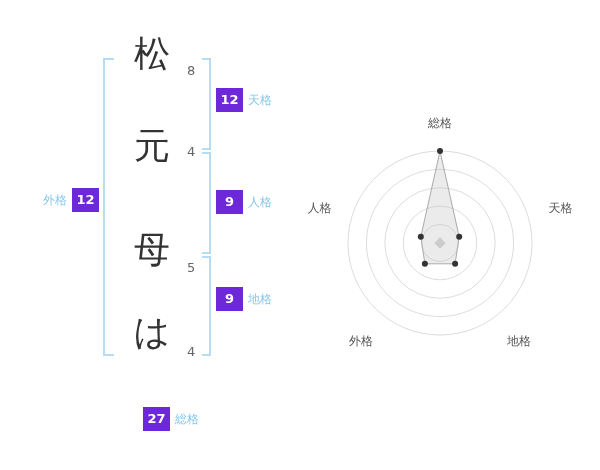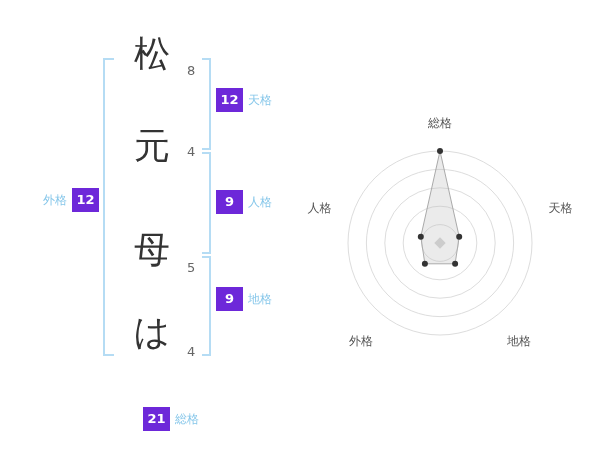--- a/index.html
+++ b/index.html
@@ -46,21 +46,21 @@
   </div>
   <div class="kaku-row" style="left:216px;top:190px">
     <span class="badge">9</span>
     <span class="kaku-label">人格</span>
   </div>
   <div class="kaku-row" style="left:216px;top:287px">
     <span class="badge">9</span>
     <span class="kaku-label">地格</span>
   </div>
   <div class="kaku-row" style="left:143px;top:407px">
-    <span class="badge">21</span>
+    <span class="badge">27</span>
     <span class="kaku-label">総格</span>
   </div>
   <div class="kaku-row" style="left:43px;top:188px">
     <span class="kaku-label" style="margin-left:0">外格</span>
     <span class="badge">12</span>
   </div>
 
   <svg class="radar-svg" width="300" height="270" viewBox="0 0 300 270">
       <circle cx="140" cy="138" r="18.4" fill="none" stroke="#dddddd"></circle>
       <circle cx="140" cy="138" r="36.8" fill="none" stroke="#dddddd"></circle>

